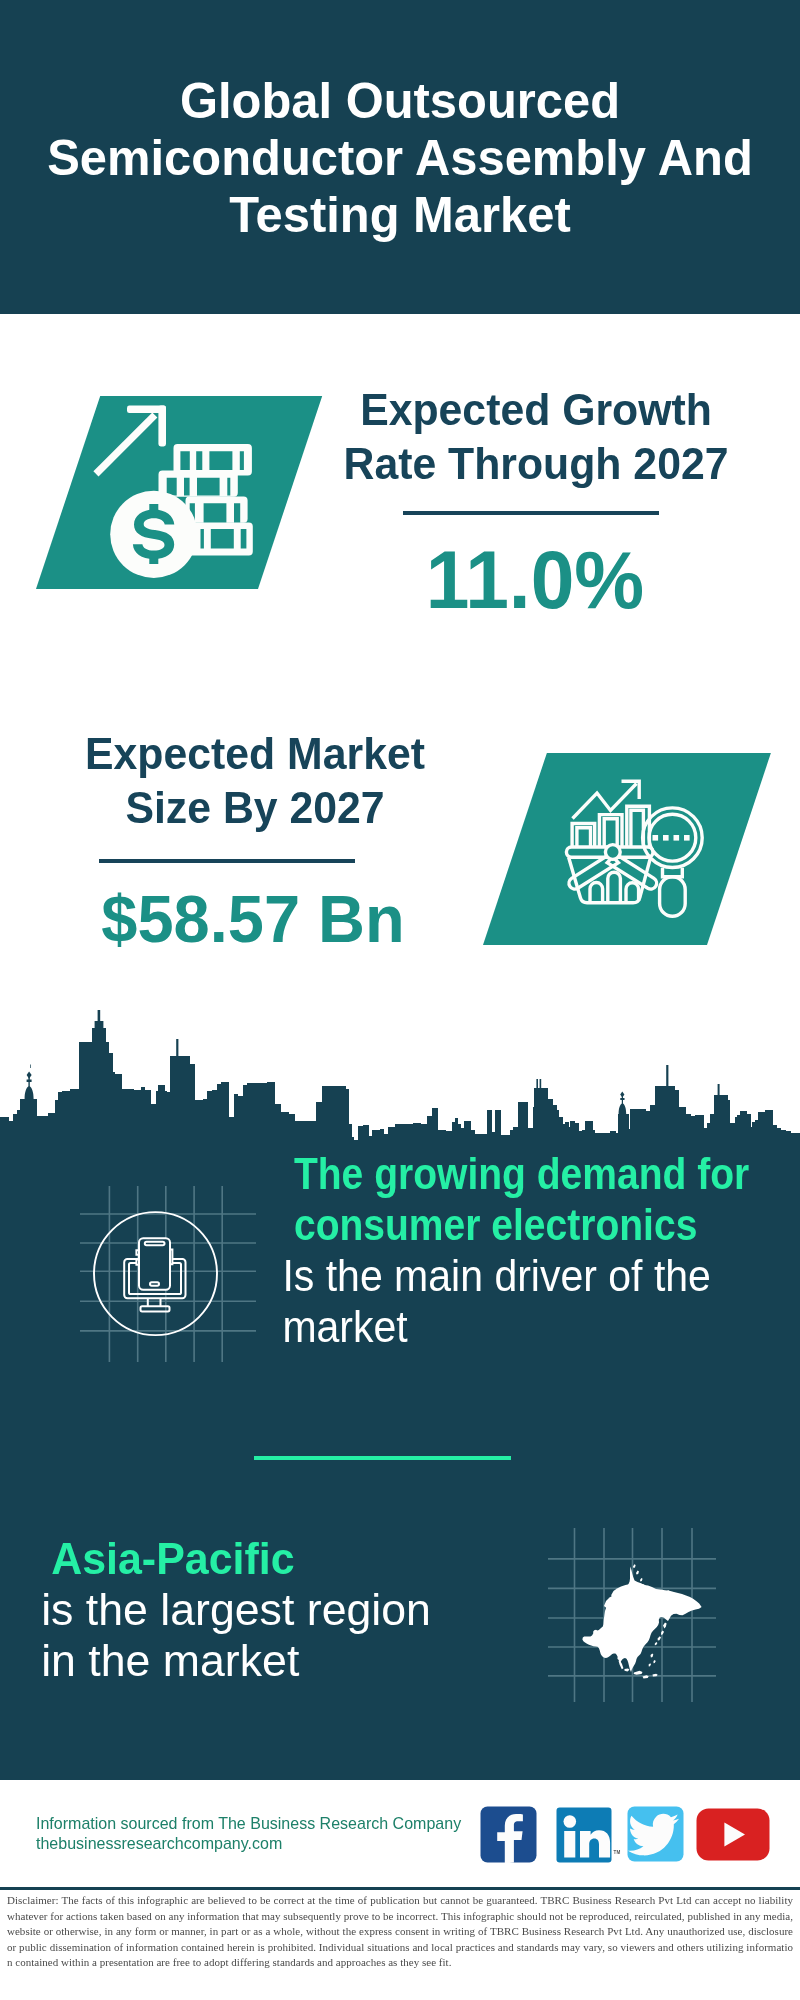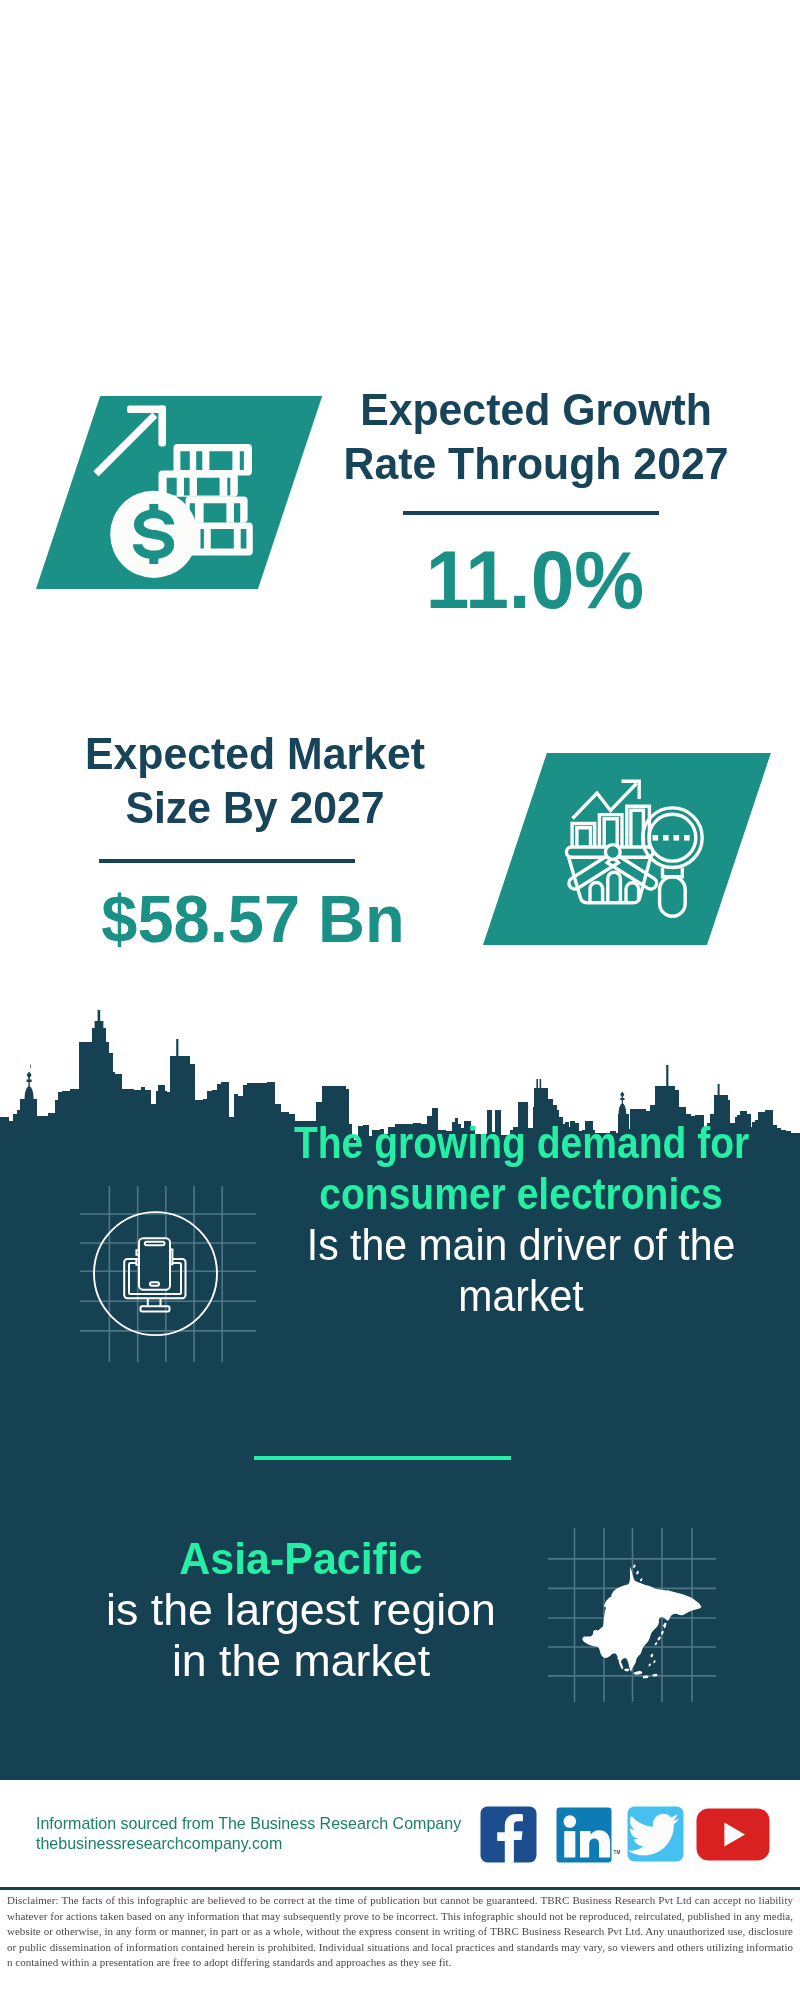--- a/index.html
+++ b/index.html
@@ -33,29 +33,29 @@
   #stat2-value{left:38px;top:884px;width:430px;font-size:67px;}
   #para2{left:483px;top:753px;width:224px;height:192px;
          transform:skewX(-18.4deg);transform-origin:bottom left;}
   #icon2{position:absolute;left:560px;top:775px;width:152px;height:148px;overflow:visible;}
 
   
   .dark{position:absolute;left:0;top:1140px;width:800px;height:640px;background:#164152;}
   .skyline{position:absolute;left:0;top:0px;width:800px;height:1146px;}
 
   
-  .driver-text{position:absolute;left:265px;top:1117px;width:512px;text-align:center;
+  .driver-text{position:absolute;left:265px;top:1148px;width:512px;
         font-size:44px;line-height:51px;white-space:nowrap;}
   .driver-green{color:#25efa5;font-weight:bold;transform:scaleX(0.887);display:block;}
   .driver-white{color:#fff;font-weight:normal;transform:scaleX(0.932);display:block;}
   .mid-rule{position:absolute;left:254px;top:1456px;width:257px;height:4px;background:#25efa5;}
   #elec-icon{position:absolute;left:78px;top:1184px;width:182px;height:180px;overflow:visible;}
 
   
-  .region-text{position:absolute;left:45px;top:1533px;width:512px;text-align:center;
+  .region-text{position:absolute;left:45px;top:1533px;width:512px;
         font-size:44px;line-height:51px;white-space:nowrap;}
   .region-green{color:#25efa5;font-weight:bold;transform:scaleX(0.976);display:block;}
   .region-white{color:#fff;font-weight:normal;transform:scaleX(1.015);display:block;}
   #asia-icon{position:absolute;left:546px;top:1526px;width:172px;height:178px;overflow:visible;}
 
   #fb{position:absolute;left:479.8px;top:1805.9px;width:57px;height:57px;}
   #li{position:absolute;left:556.1px;top:1807.2px;width:56px;height:56px;}
   #li-tm{position:absolute;left:613.5px;top:1850px;font-size:4.6px;color:#555;font-weight:bold;letter-spacing:0.2px;}
   #tw{position:absolute;left:627px;top:1806.2px;width:57px;height:56px;}
   #yt{position:absolute;left:695.6px;top:1807.8px;width:74px;height:53px;}
@@ -65,20 +65,23 @@
        transform:scaleX(0.965);transform-origin:left top;white-space:nowrap;}
   .disc-sep{position:absolute;left:0;top:1887px;width:800px;height:3px;background:#164152;}
   .disclaimer{position:absolute;left:7px;top:1893px;width:786px;color:#4a4a4a;font-size:11.0px;
        line-height:15.5px;letter-spacing:0.02px;text-align:justify;word-break:break-all;font-family:Liberation Serif, serif;}
 </style>
 </head>
 <body>
 
 <div class="page">
 
+  <div class="header">
+    <div class="header-title">Global Outsourced Semiconductor Assembly And Testing Market</div>
+  </div>
 
   <div class="para" id="para1"></div>
   <svg id="icon1" viewBox="93 400 170 182">
     <g fill="#fcfdfb">
 
       <path d="M93.4,471.3 L152.3,412.4 L157.4,417.5 L98.5,476.4 Z"></path>
       <rect x="127" y="405.5" width="39" height="7.6" rx="2.4"></rect>
       <rect x="158.4" y="405.5" width="7.6" height="41" rx="2.4"></rect>
 
       <path d="M177.5,444 H247.9 a4,4 0 0 1 4,4 v23.6 a4,4 0 0 1 -4,4 H177.5 a4,4 0 0 1 -4,-4 v-23.6 a4,4 0 0 1 4,-4 Z

